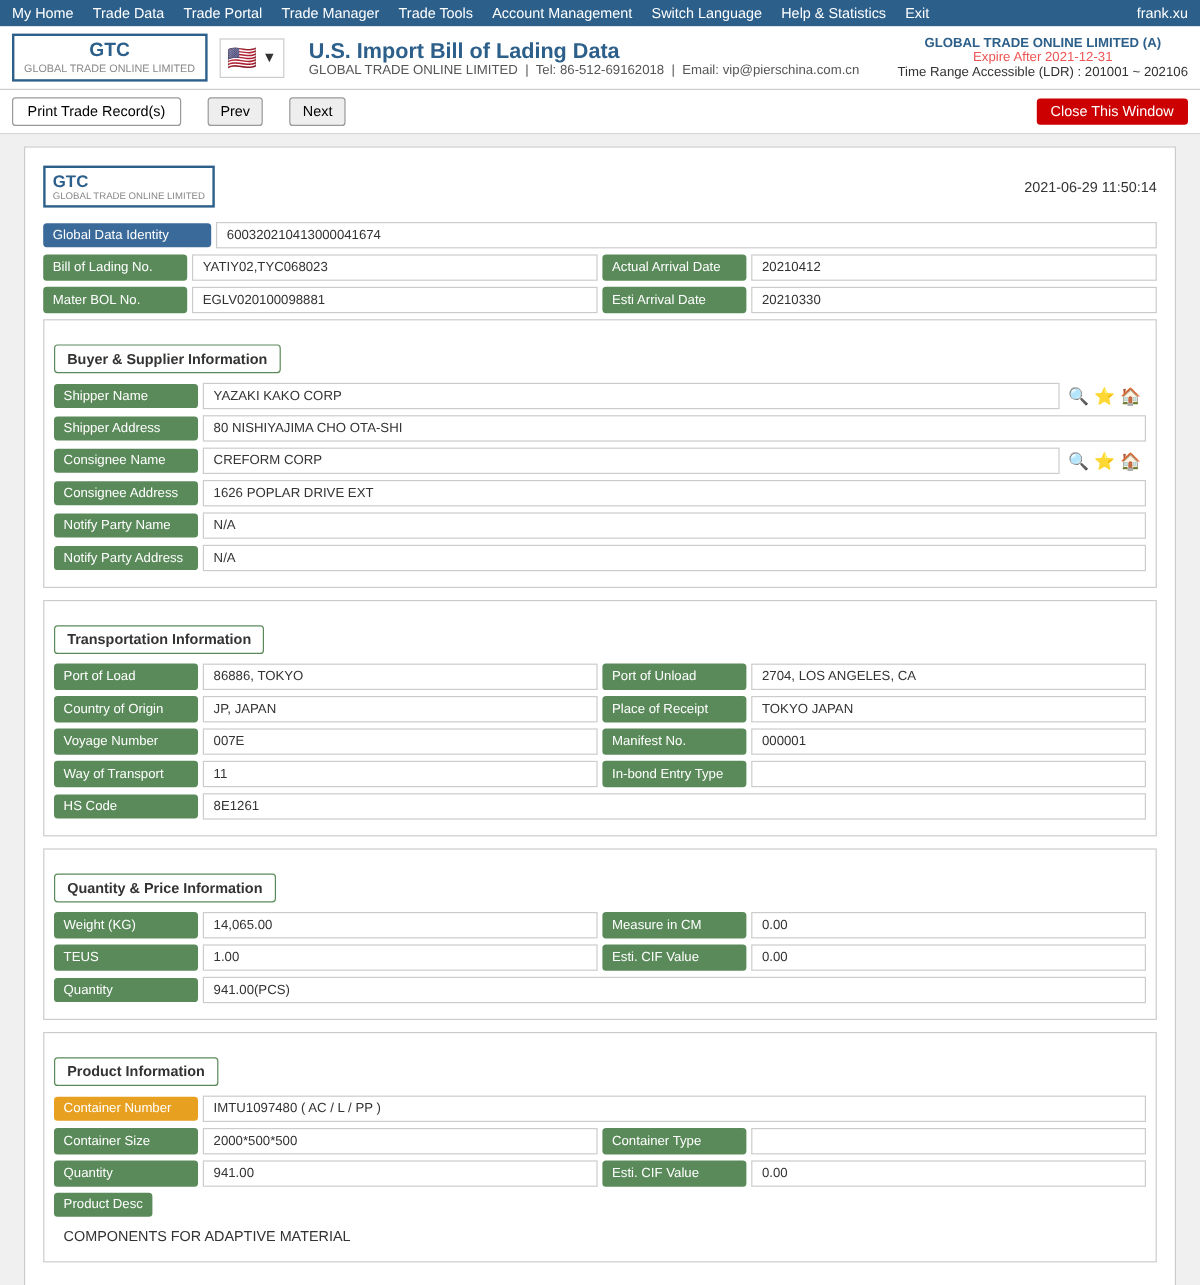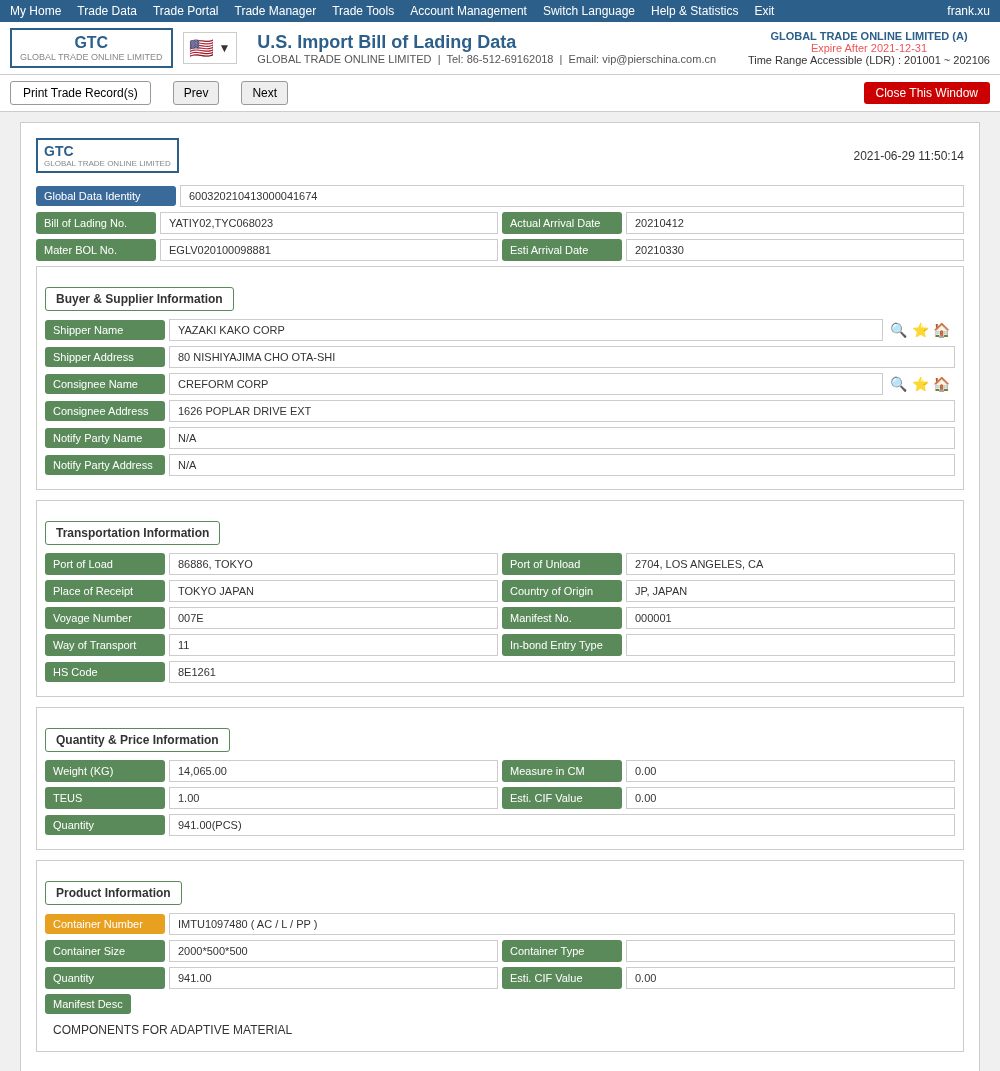--- a/index.html
+++ b/index.html
@@ -339,27 +339,27 @@
         </div>
         <div class="col">
           <div class="field-label">Port of Unload</div>
           <div class="field-value">2704, LOS ANGELES, CA</div>
         </div>
       </div>
 
       
       <div class="two-col">
         <div class="col">
+          <div class="field-label">Country of Origin</div>
+          <div class="field-value">JP, JAPAN</div>
+        </div>
+        <div class="col">
           <div class="field-label">Place of Receipt</div>
           <div class="field-value">TOKYO JAPAN</div>
         </div>
-        <div class="col">
-          <div class="field-label">Country of Origin</div>
-          <div class="field-value">JP, JAPAN</div>
-        </div>
       </div>
 
       
 
       
       <div class="two-col">
         <div class="col">
           <div class="field-label">Voyage Number</div>
           <div class="field-value">007E</div>
         </div>
@@ -450,21 +450,21 @@
           <div class="field-value">941.00</div>
         </div>
         <div class="col">
           <div class="field-label">Esti. CIF Value</div>
           <div class="field-value">0.00</div>
         </div>
       </div>
 
       
       <div class="field-row">
-        <div style="background:#5a8a5a;color:white;padding:4px 8px;font-size:11px;border-radius:3px;display:inline-block;">Manifest Desc</div>
+        <div style="background:#5a8a5a;color:white;padding:4px 8px;font-size:11px;border-radius:3px;display:inline-block;">Product Desc</div>
       </div>
       <div style="padding:4px 8px;font-size:12px;color:#333;margin-bottom:2px;">COMPONENTS FOR ADAPTIVE MATERIAL</div>
 
       
       
       
     </div>
 
   </div>
 </div>

